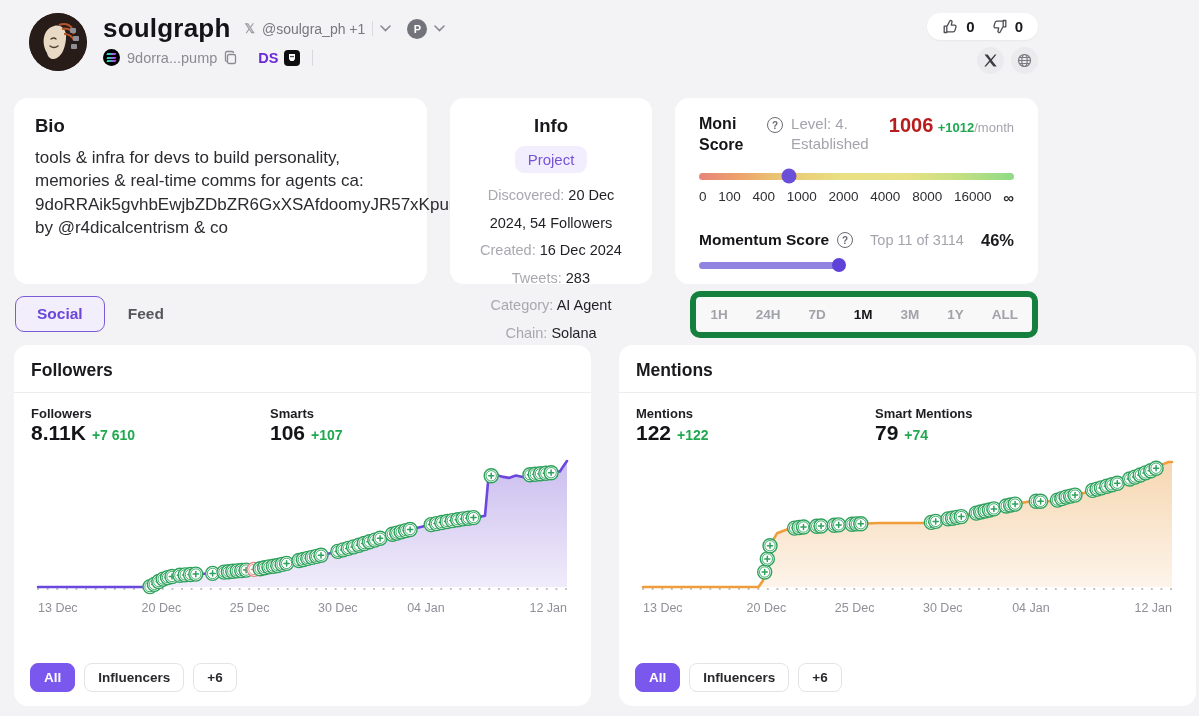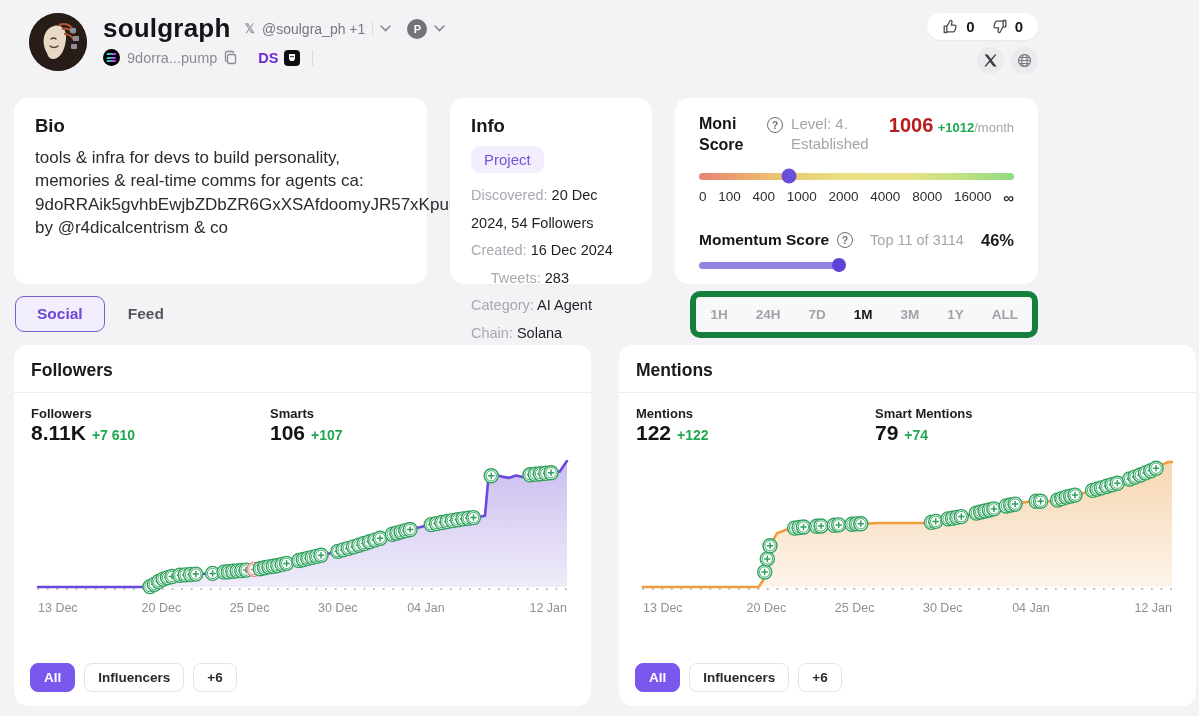--- a/index.html
+++ b/index.html
@@ -39,21 +39,21 @@
                 box-shadow:0 1px 2px rgba(0,0,0,.05); }
   .vote { display:flex; gap:7px; align-items:center; font-size:15px; font-weight:bold; color:#18181c; cursor:pointer; }
   .circle-row { display:flex; gap:7px; }
   .circle-btn { width:27px; height:27px; border-radius:50%; background:#ebebee; border:none; display:flex;
                 align-items:center; justify-content:center; cursor:pointer; color:#3c3c42; font-weight:bold; font-size:13px; }
 
   
   .cards-row { display:flex; gap:23px; padding:24px 15px 0 14px; }
   .card { background:#fff; border-radius:14px; }
   .bio-card  { width:413px; height:186px; padding:17px 21px; }
-  .info-card { width:363px; height:186px; padding:17px 21px; }
+  .info-card { width:363px; height:186px; padding:17px 21px;text-align:center; }
   .moni-card { width:363px; height:186px; padding:16px 24px; }
   .card-title { margin:0 0 9px; font-size:18.5px; font-weight:bold; color:#1a1a1e; }
   .bio-text { font-size:17px; line-height:1.38; color:#2b2b30; }
 
   .tag { display:inline-block; background:#f3eefe; color:#7453d8; font-size:15px; padding:5px 13px; border-radius:9px; margin-bottom:9px; }
   .info-rows { font-size:14.5px; line-height:1.9; }
   .ilabel { color:#a8a8b0; }
   .ival { color:#1f1f24; }
   .igap { display:inline-block; width:16px; }
 

